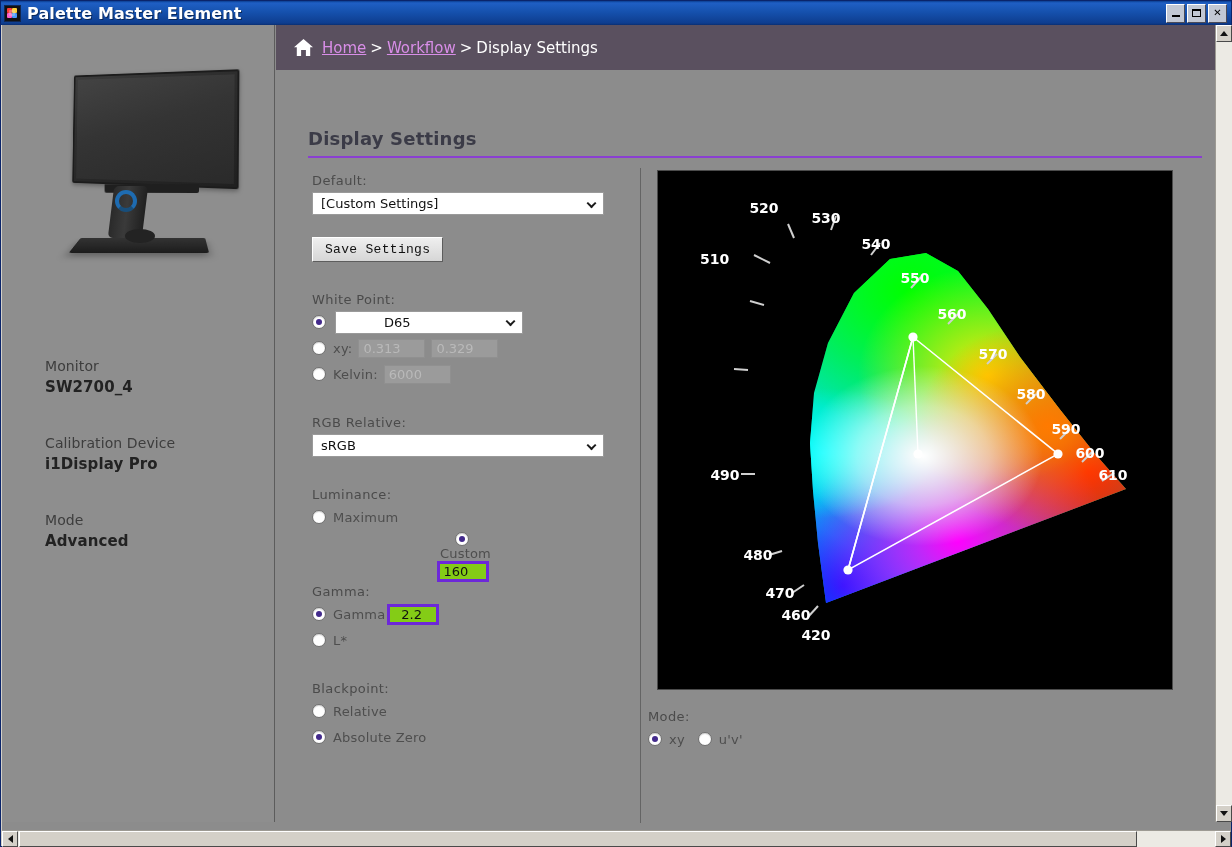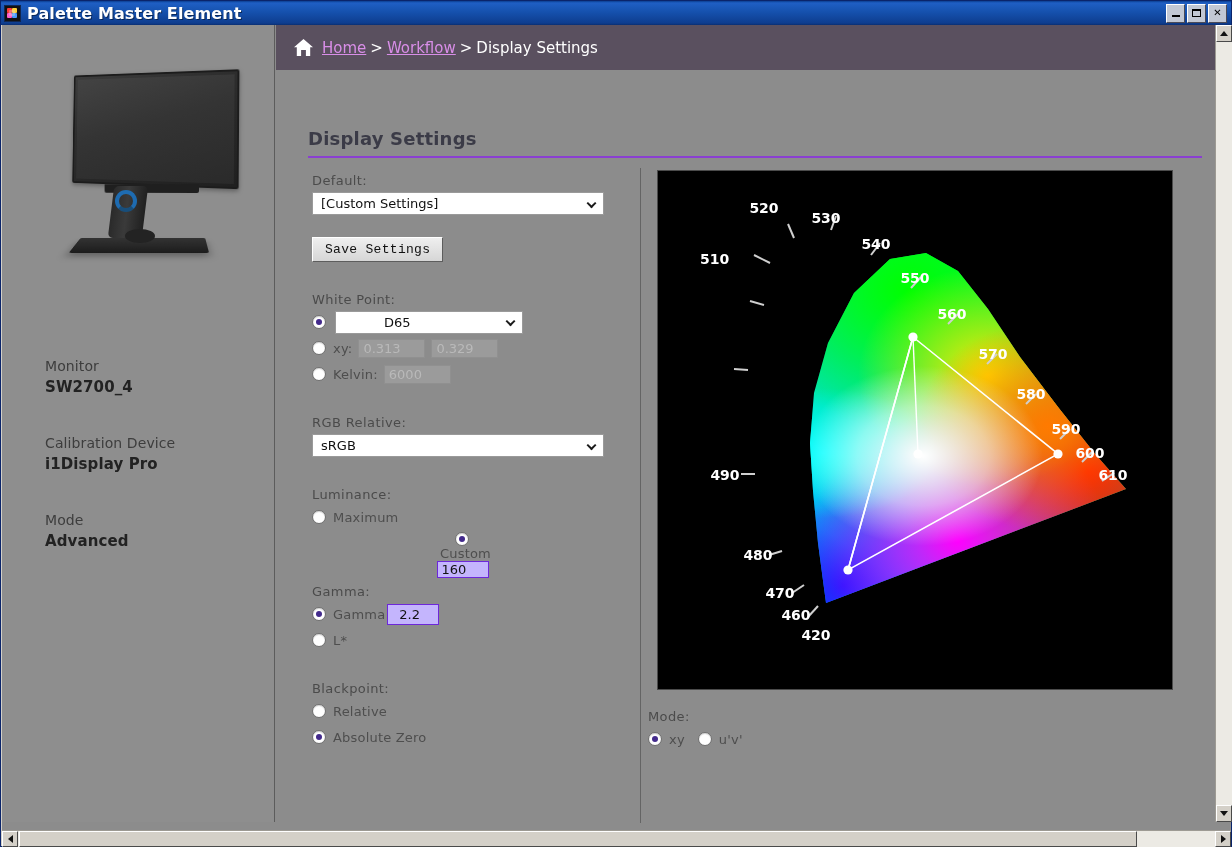--- a/index.html
+++ b/index.html
@@ -292,22 +292,22 @@
   .radio-label {
     font-size: 13px;
     color: #4e4e4e;
     font-family: "DejaVu Sans", sans-serif;
     margin-left: 7px;
     letter-spacing: 0.2px;
     white-space: nowrap;
   }
   .input-box {
     height: 19px;
-    background: #c4b5fd;
-    border: 1px solid #6d28d9;
+    background: #84cc16;
+    border: 3px solid #6d28d9;
     font-size: 13px;
     color: #111;
     display: flex; align-items: center;
     padding-left: 4px;
     font-family: "DejaVu Sans", sans-serif;
     cursor: text;
   }
   .input-box.disabled {
     background: #9b9b9b;
     border: 1px solid #909090;

